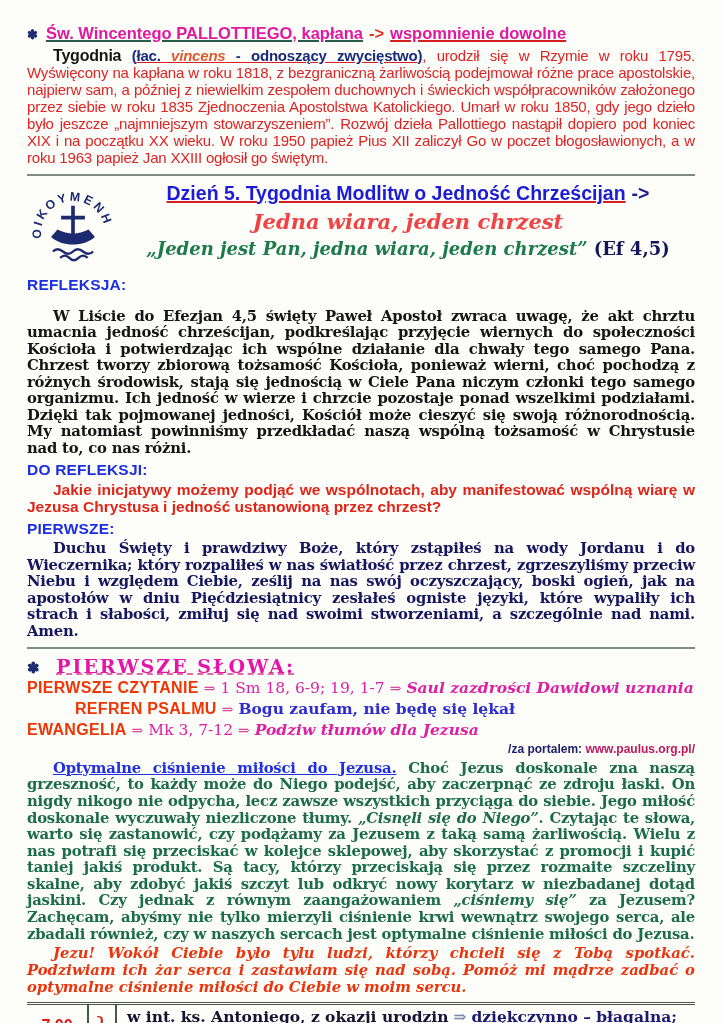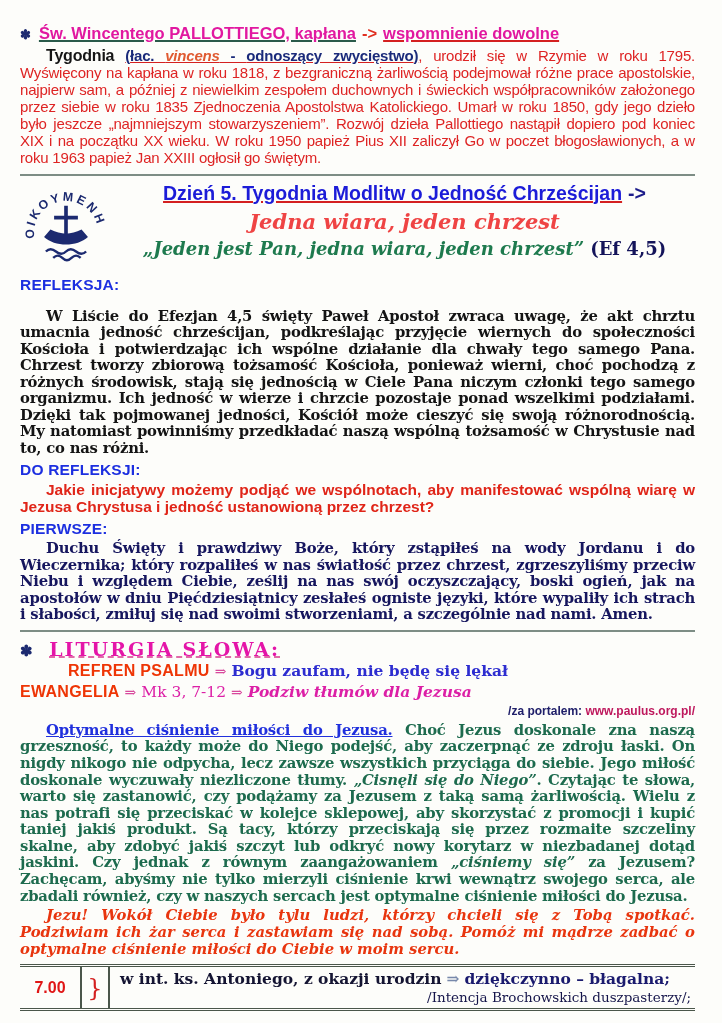--- a/index.html
+++ b/index.html
@@ -1,18 +1,18 @@
 <!DOCTYPE html>
 <html lang="pl"><head>
 <meta charset="utf-8">
 <style>
   html,body{margin:0;padding:0;background:#e8e8e8;}
   .page{
     width:722px;height:1023px;margin:0 auto;background:#fdfdfa;
-    box-sizing:border-box;padding:24px 27px 0 20px;overflow:hidden;
+    box-sizing:border-box;padding:24px 27px 0 27px;overflow:hidden;
     font-family:"DejaVu Serif",serif;position:relative;
   }
   
   .saint-line{font-family:"Liberation Sans",sans-serif;font-weight:bold;font-size:16.5px;line-height:1.2;}
   .bullet-navy{color:#1c2a70;font-size:13px;margin-right:8px;}
   .saint-title{color:#e118a0;text-decoration:underline;text-decoration-color:#2a5a4a;text-decoration-thickness:2px;}
   .arrow-red{color:#e03020;margin:0 6px;}
   .saint-sub{color:#e118a0;text-decoration:underline;text-decoration-color:#d42020;text-decoration-thickness:2px;}
   .saint-para{
     font-family:"Liberation Sans",sans-serif;font-size:15px;color:#de2424;
@@ -117,23 +117,26 @@
   <div class="h-blue">DO REFLEKSJI:</div>
   <div class="body-redq">Jakie inicjatywy możemy podjąć we wspólnotach, aby manifestować wspólną wiarę w Jezusa Chrystusa i jedność ustanowioną przez chrzest?</div>
 
   <div class="h-blue">PIERWSZE:</div>
   <div class="body-navy">Duchu Święty i prawdziwy Boże, który zstąpiłeś na wody Jordanu i do Wieczernika; który rozpaliłeś w nas światłość przez chrzest, zgrzeszyliśmy przeciw Niebu i względem Ciebie, ześlij na nas swój oczyszczający, boski ogień, jak na apostołów w dniu Pięćdziesiątnicy zesłałeś ogniste języki, które wypaliły ich strach i słabości, zmiłuj się nad swoimi stworzeniami, a szczególnie nad nami. Amen.</div>
 
   <hr class="sep">
 
   <div class="lit-head">
     <span class="bullet-navy">✽</span>
-    <span class="t">LITURGIA SŁOWA:</span>
+    <span class="t">PIERWSZE SŁOWA:</span>
   </div>
 
+  <div class="read-line">
+    <span class="read-label">PIERWSZE CZYTANIE</span><span class="read-arrow">⇒</span><span class="read-ref">1 Sm 18, 6-9; 19, 1-7</span><span class="read-arrow">⇒</span><span class="read-desc">Saul zazdrości Dawidowi uznania</span>
+  </div>
   <div class="read-line psalm-line">
     <span class="read-label">REFREN PSALMU</span><span class="read-arrow">⇒</span><span class="psalm-desc">Bogu zaufam, nie będę się lękał</span>
   </div>
   <div class="read-line">
     <span class="read-label">EWANGELIA</span><span class="read-arrow">⇒</span><span class="read-ref">Mk 3, 7-12</span><span class="read-arrow">⇒</span><span class="read-desc">Podziw tłumów dla Jezusa</span>
   </div>
 
   <div class="source-line">
     <span>/za portalem: </span><span class="source-link">www.paulus.org.pl/</span>
   </div>

